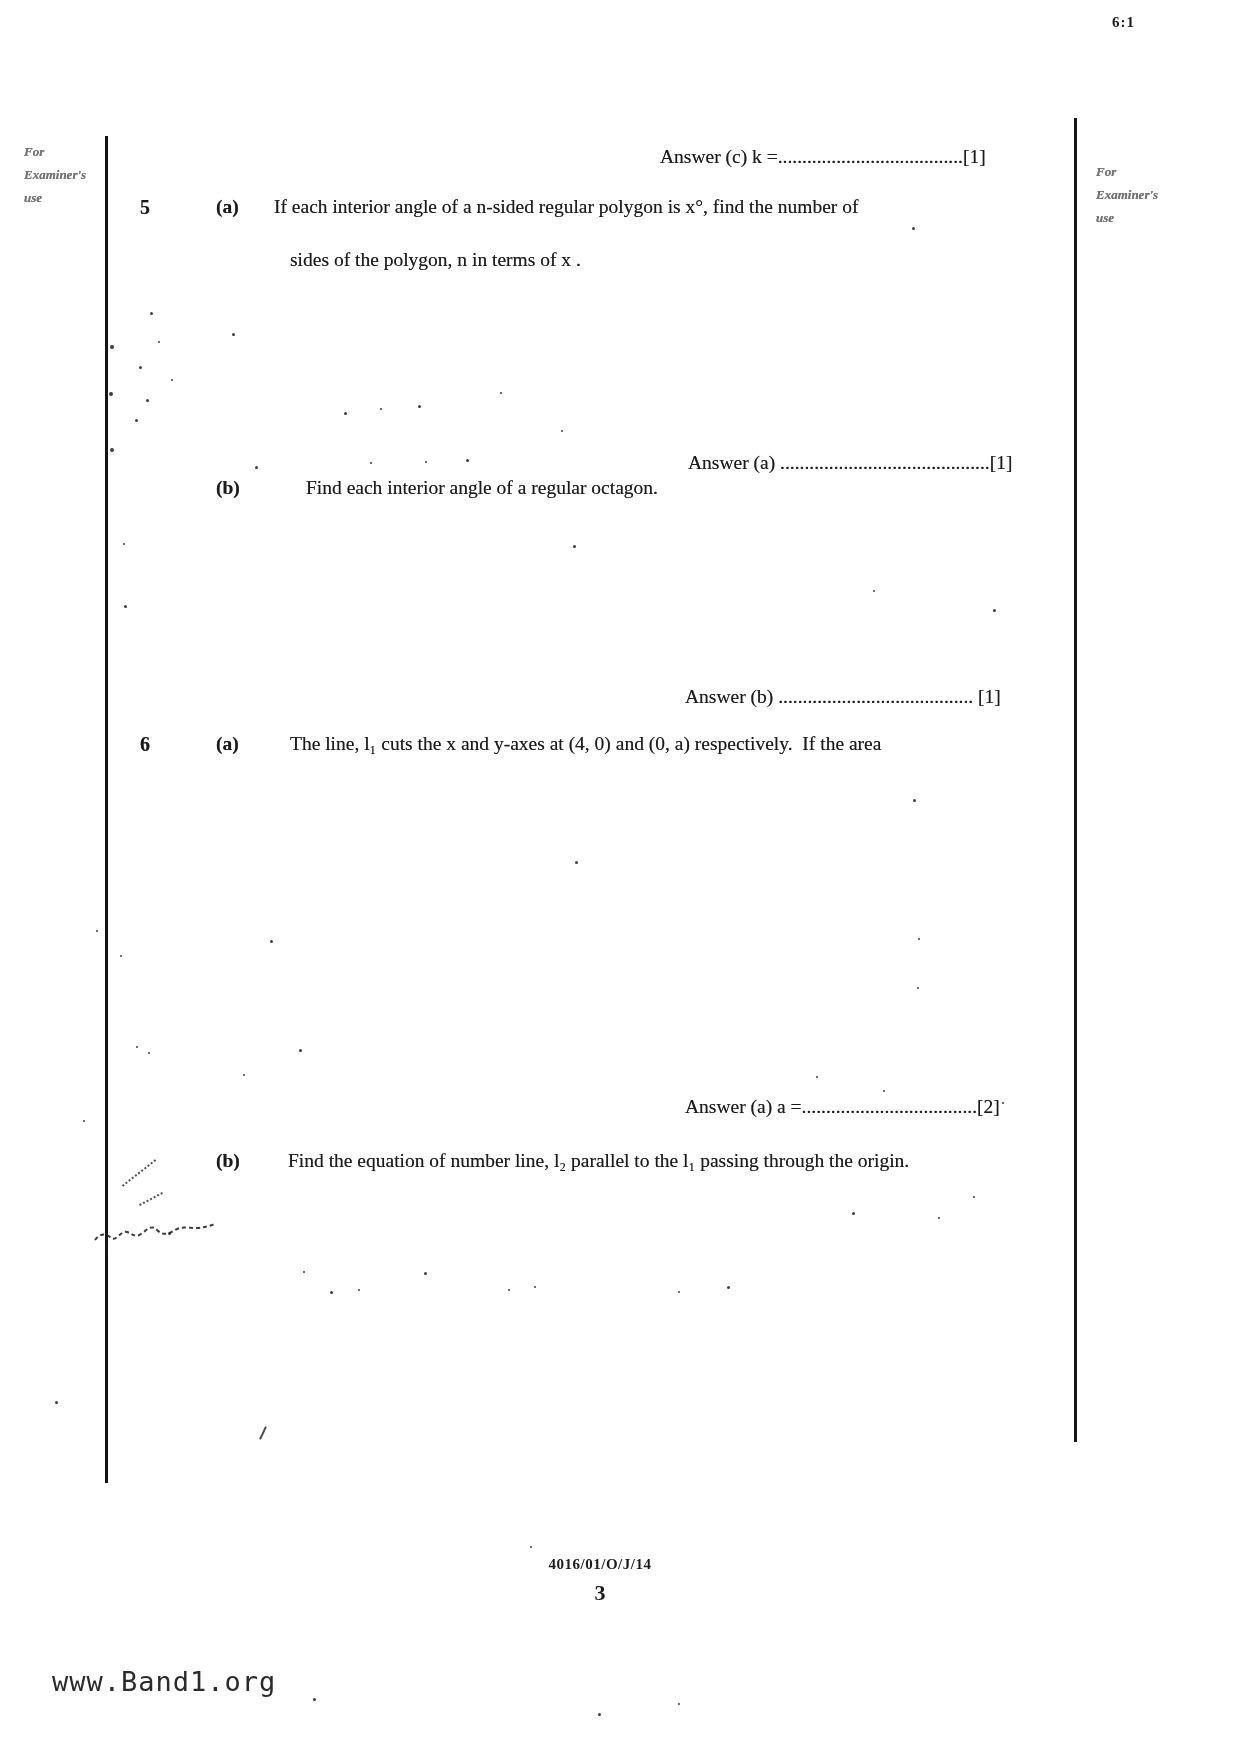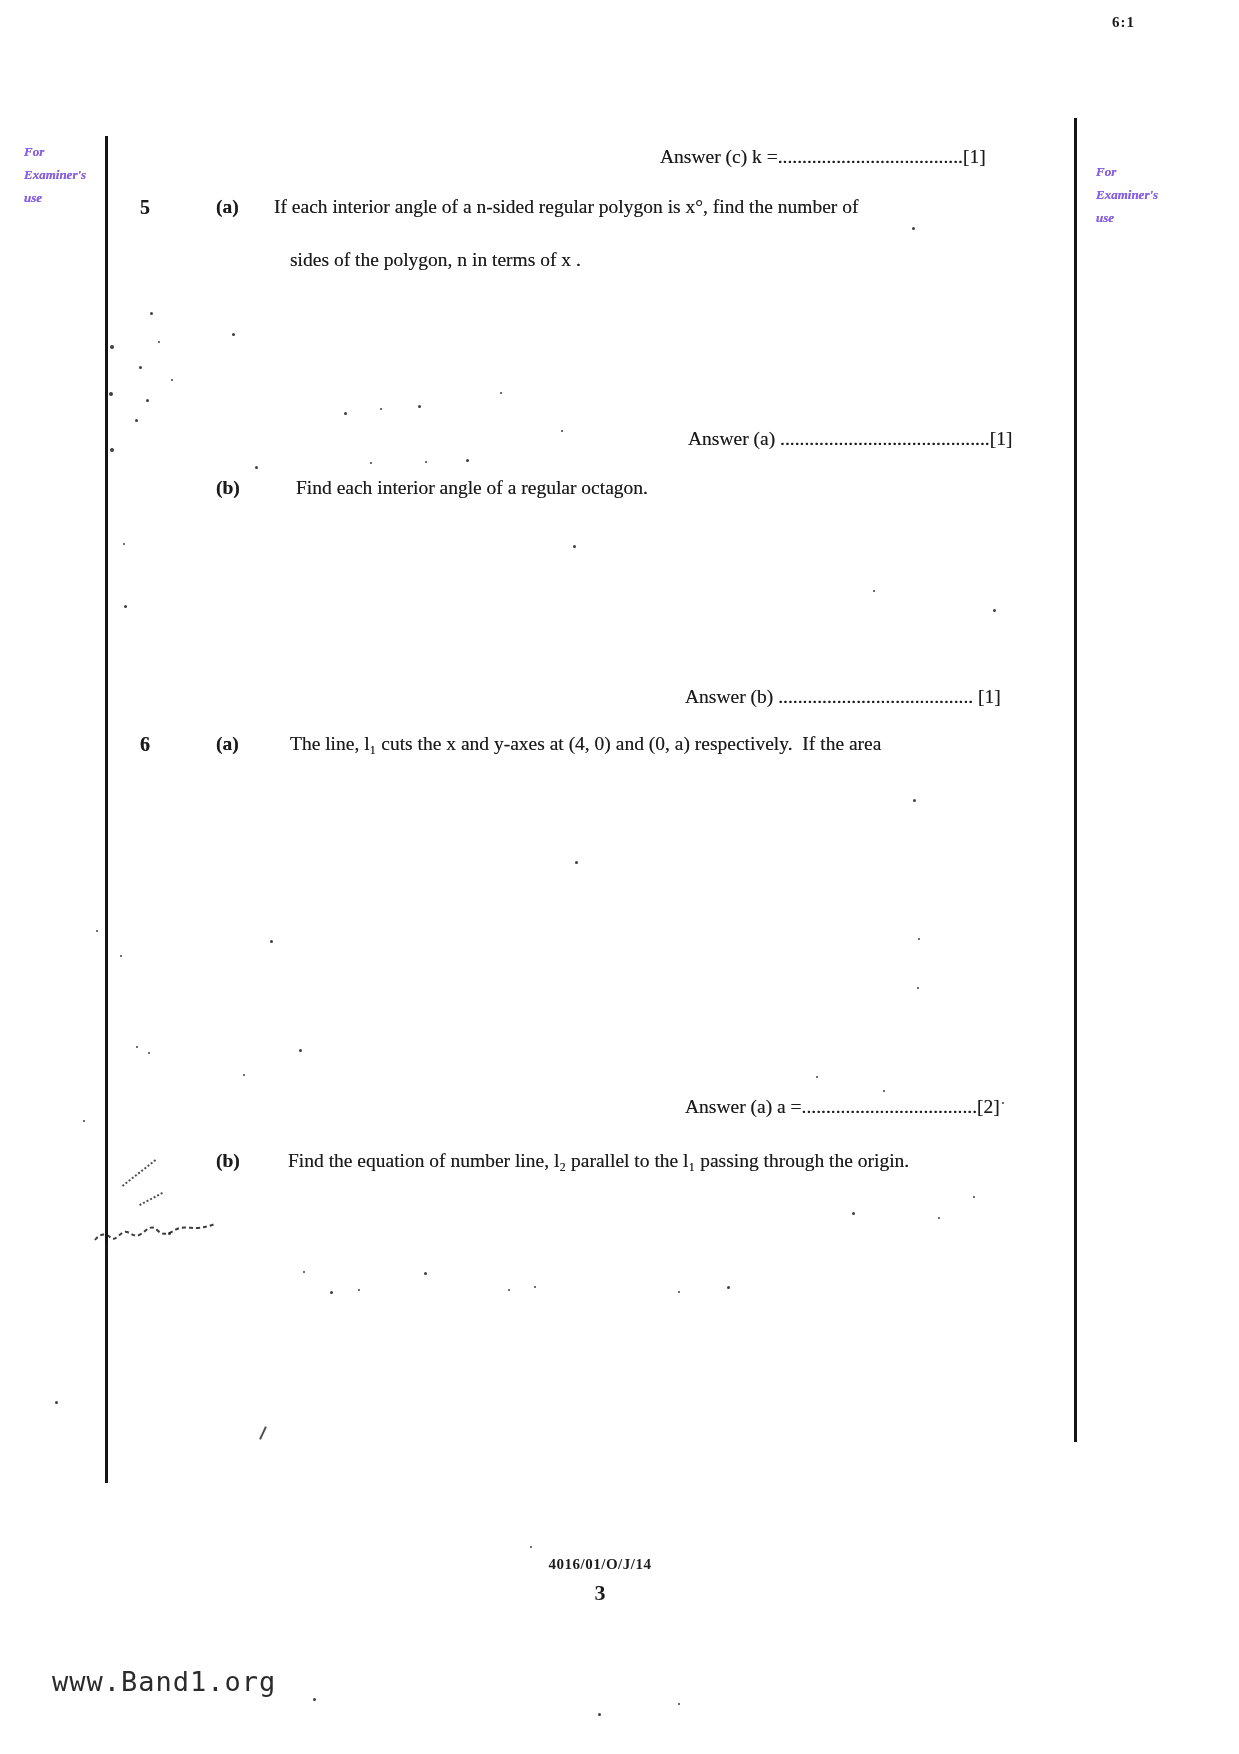--- a/index.html
+++ b/index.html
@@ -17,21 +17,21 @@
     font-size:19.5px;
     text-shadow:0 0 .4px rgba(0,0,0,.55);
   }
   .rule{position:absolute;background:#151515;}
   .margin-note{
     position:absolute;
     font-style:italic;
     font-weight:bold;
     font-size:13px;
     line-height:23px;
-    color:#8b5cf6;
+    color:#737373;
     text-shadow:0 0 .4px rgba(0,0,0,.5);
   }
   .corner{position:absolute;font-weight:bold;font-size:15px;letter-spacing:1px;}
   .qnum{font-weight:bold;font-size:20px;}
   .qlabel{font-weight:bold;}
   .footer-code{
     position:absolute;left:490px;top:1556px;width:220px;
     text-align:center;font-size:15px;font-weight:bold;letter-spacing:.5px;
   }
   .footer-page{
@@ -70,24 +70,24 @@
     <div>use</div>
   </div>
 
   <div class="txt" style="left:660px;top:146px;">Answer (c) k =......................................[1]</div>
 
   <div class="txt qnum" style="left:140px;top:196px;">5</div>
   <div class="txt qlabel" style="left:216px;top:196px;">(a)</div>
   <div class="txt" style="left:274px;top:196px;">If each interior angle of a n-sided regular polygon is x°, find the number of</div>
   <div class="txt" style="left:290px;top:249px;">sides of the polygon, n in terms of x .</div>
 
-  <div class="txt" style="left:688px;top:428px;">Answer (a) ...........................................[1]</div>
+  <div class="txt" style="left:688px;top:452px;">Answer (a) ...........................................[1]</div>
 
   <div class="txt qlabel" style="left:216px;top:477px;">(b)</div>
-  <div class="txt" style="left:296px;top:477px;">Find each interior angle of a regular octagon.</div>
+  <div class="txt" style="left:306px;top:477px;">Find each interior angle of a regular octagon.</div>
 
   <div class="txt" style="left:685px;top:686px;">Answer (b) ........................................ [1]</div>
 
   <div class="txt qnum" style="left:140px;top:733px;">6</div>
   <div class="txt qlabel" style="left:216px;top:733px;">(a)</div>
   <div class="txt" style="left:290px;top:733px;">The line, l₁ cuts the x and y-axes at (4, 0) and (0, a) respectively.  If the area</div>
 
   <div class="txt" style="left:685px;top:1096px;">Answer (a) a =....................................[2]</div>
 
   <div class="txt qlabel" style="left:216px;top:1150px;">(b)</div>

